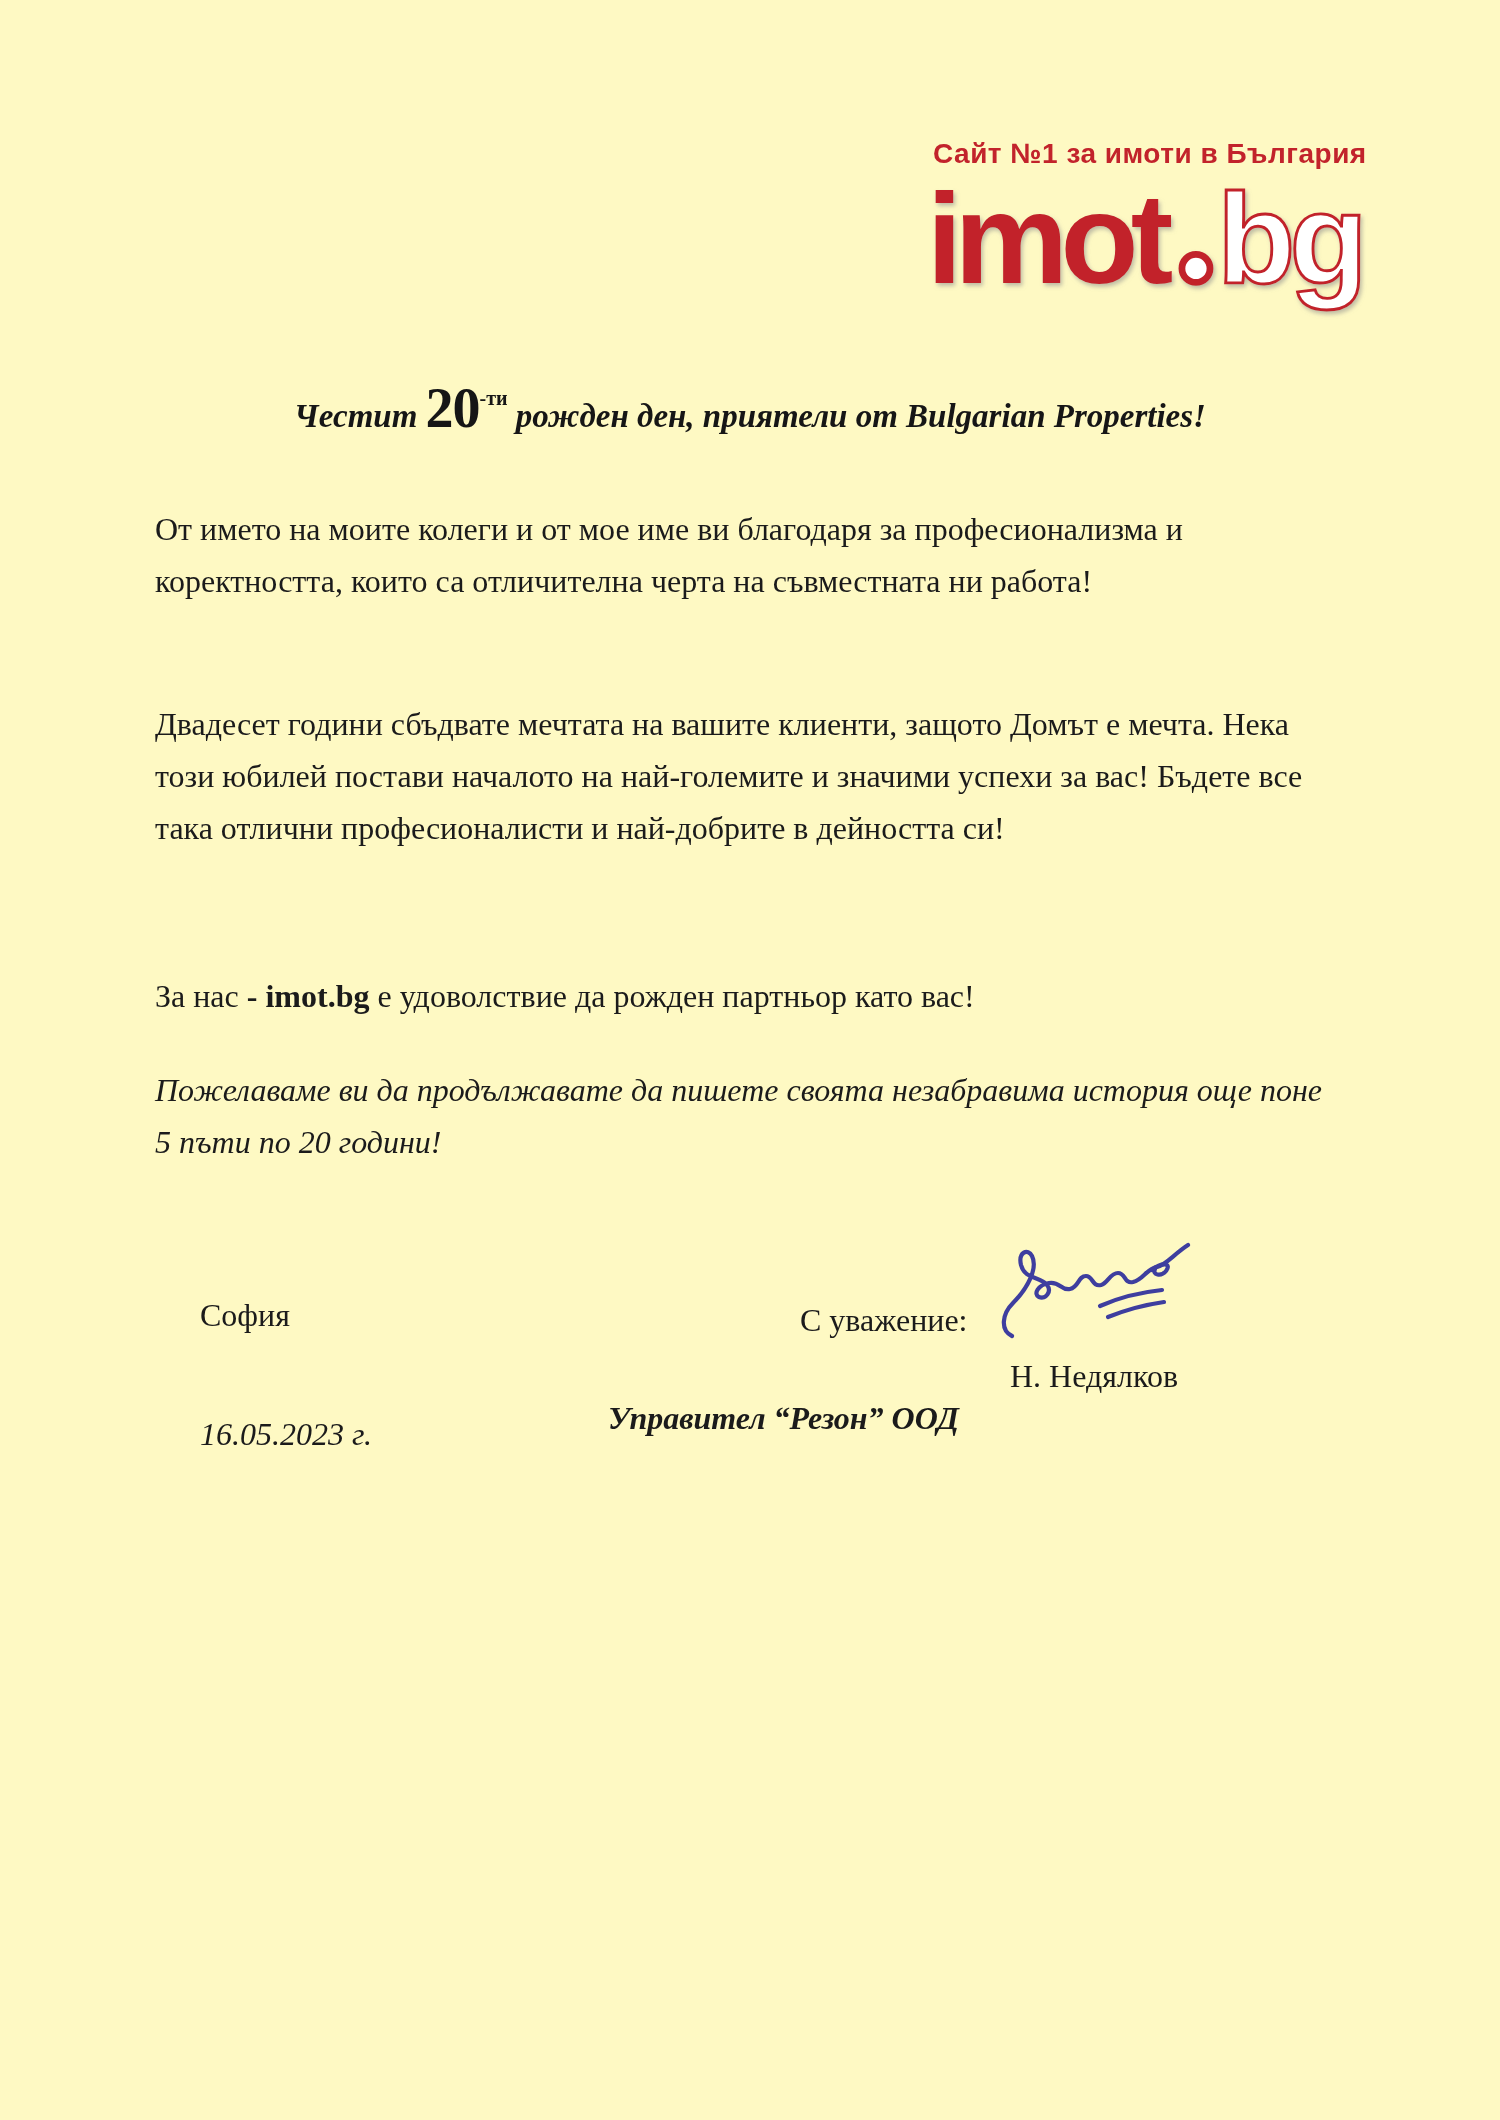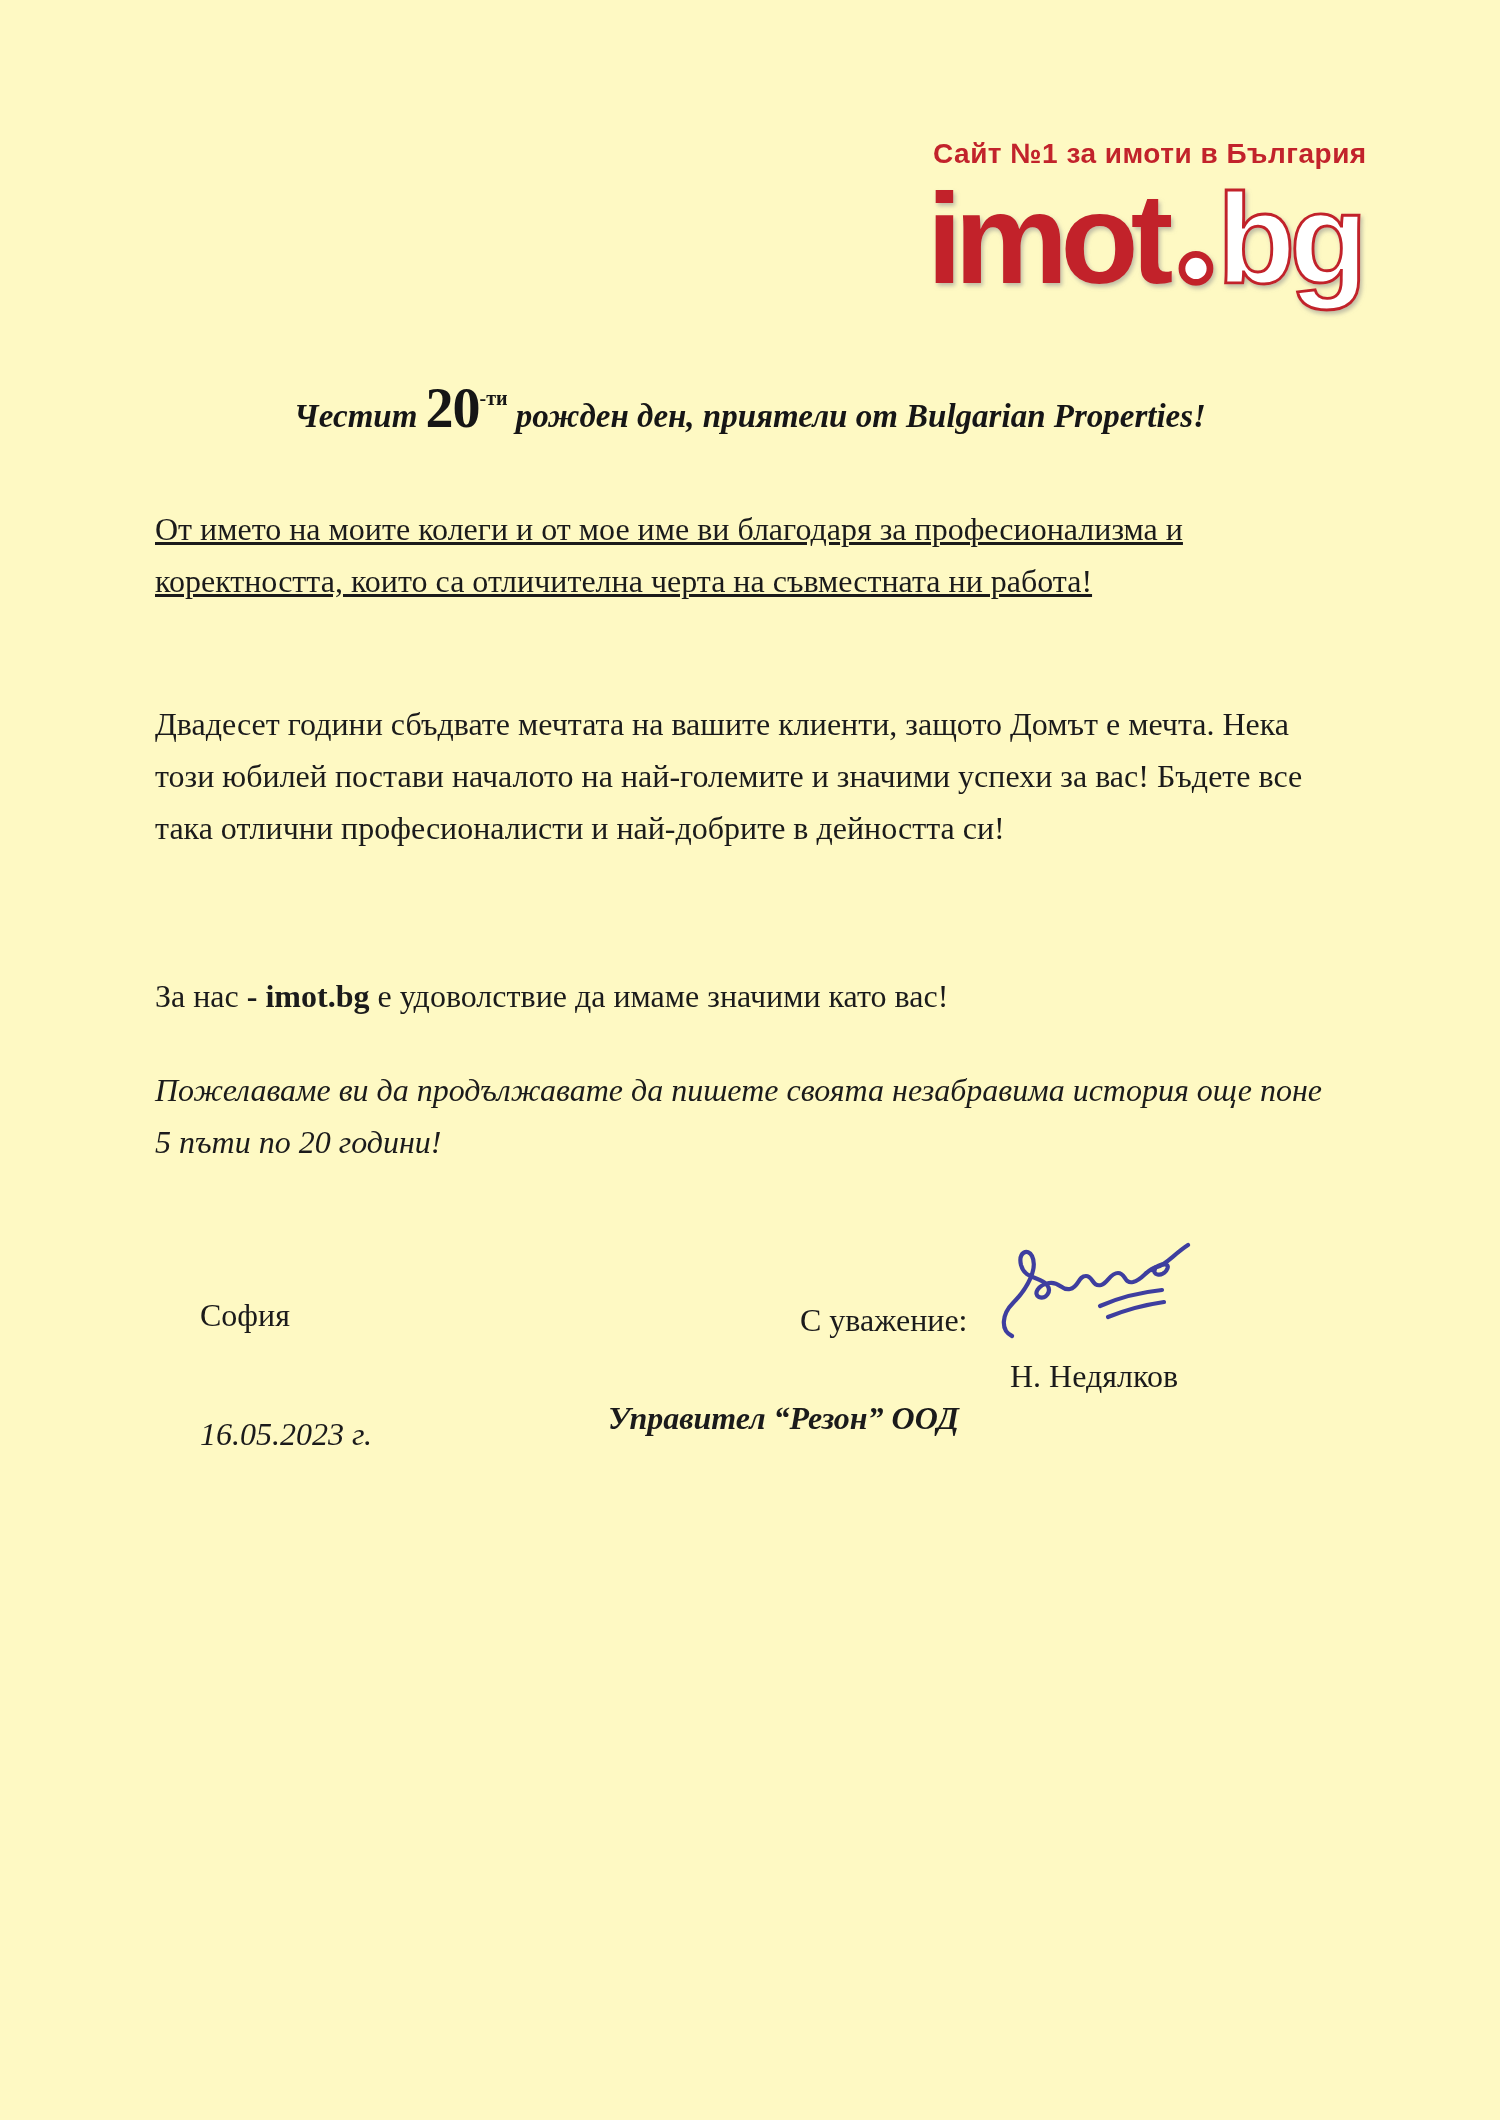--- a/index.html
+++ b/index.html
@@ -47,21 +47,21 @@
   .title .t-sup { font-size: 20px; position: relative; top: -22px; }
   
   .para {
     position: absolute;
     left: 155px;
     width: 1190px;
     font-size: 32px;
     line-height: 52px;
     color: #1b1b1b;
   }
-  .p1 { top: 503px; text-decoration: underline; }
+  .p1 { top: 503px; }
   .p2 { top: 698px; }
   .p3 { top: 970px; }
   .p4 { top: 1064px; font-style: italic; }
   .bold-inline { font-weight: bold; }
   
   .signoff-item {
     position: absolute;
     font-size: 32px;
     white-space: nowrap;
   }
@@ -93,21 +93,21 @@
   </svg>
 
   <div class="title">
     <span class="t-normal">Честит </span><span class="t-big">20</span><span class="t-sup">-ти</span><span class="t-normal"> рожден ден, приятели от Bulgarian Properties!</span>
   </div>
 
   <p class="para p1">От името на моите колеги и от мое име ви благодаря за професионализма и коректността,  които са отличителна черта на съвместната ни работа!</p>
 
   <p class="para p2">Двадесет години сбъдвате мечтата на вашите клиенти, защото Домът е мечта. Нека този юбилей постави началото на най-големите и значими успехи за вас! Бъдете все така отлични професионалисти и най-добрите в дейността си!</p>
 
-  <p class="para p3"><span>За нас </span><span class="bold-inline">- imot.bg</span><span> е удоволствие да имаме значими като вас!</span></p>
+  <p class="para p3"><span>За нас </span><span class="bold-inline">- imot.bg</span><span> е удоволствие да рожден партньор като вас!</span></p>
 
   <p class="para p4">Пожелаваме ви да продължавате да пишете своята незабравима история още поне 5 пъти по 20 години!</p>
 
   <div class="signoff-item city">София</div>
   <div class="signoff-item date">16.05.2023 г.</div>
   <div class="signoff-item salutation">С уважение:</div>
 
   <svg class="signature" width="200" height="112" viewBox="0 0 200 112" aria-hidden="true">
     <g fill="none" stroke="#3e3e9f" stroke-width="4.2" stroke-linecap="round" stroke-linejoin="round">
       <path d="M12,96 C0,90 2,74 13,63 C28,48 38,28 32,16 C28,8 18,12 21,25 C25,40 40,36 47,45 C52,51 46,60 39,57 C33,54 38,45 49,43 C60,41 61,51 70,49 C79,47 78,36 86,36 C93,36 92,47 101,45 C108,43 110,33 118,33 C126,33 124,44 133,42 C144,39 146,29 157,27 C166,25 174,14 188,5"></path>

